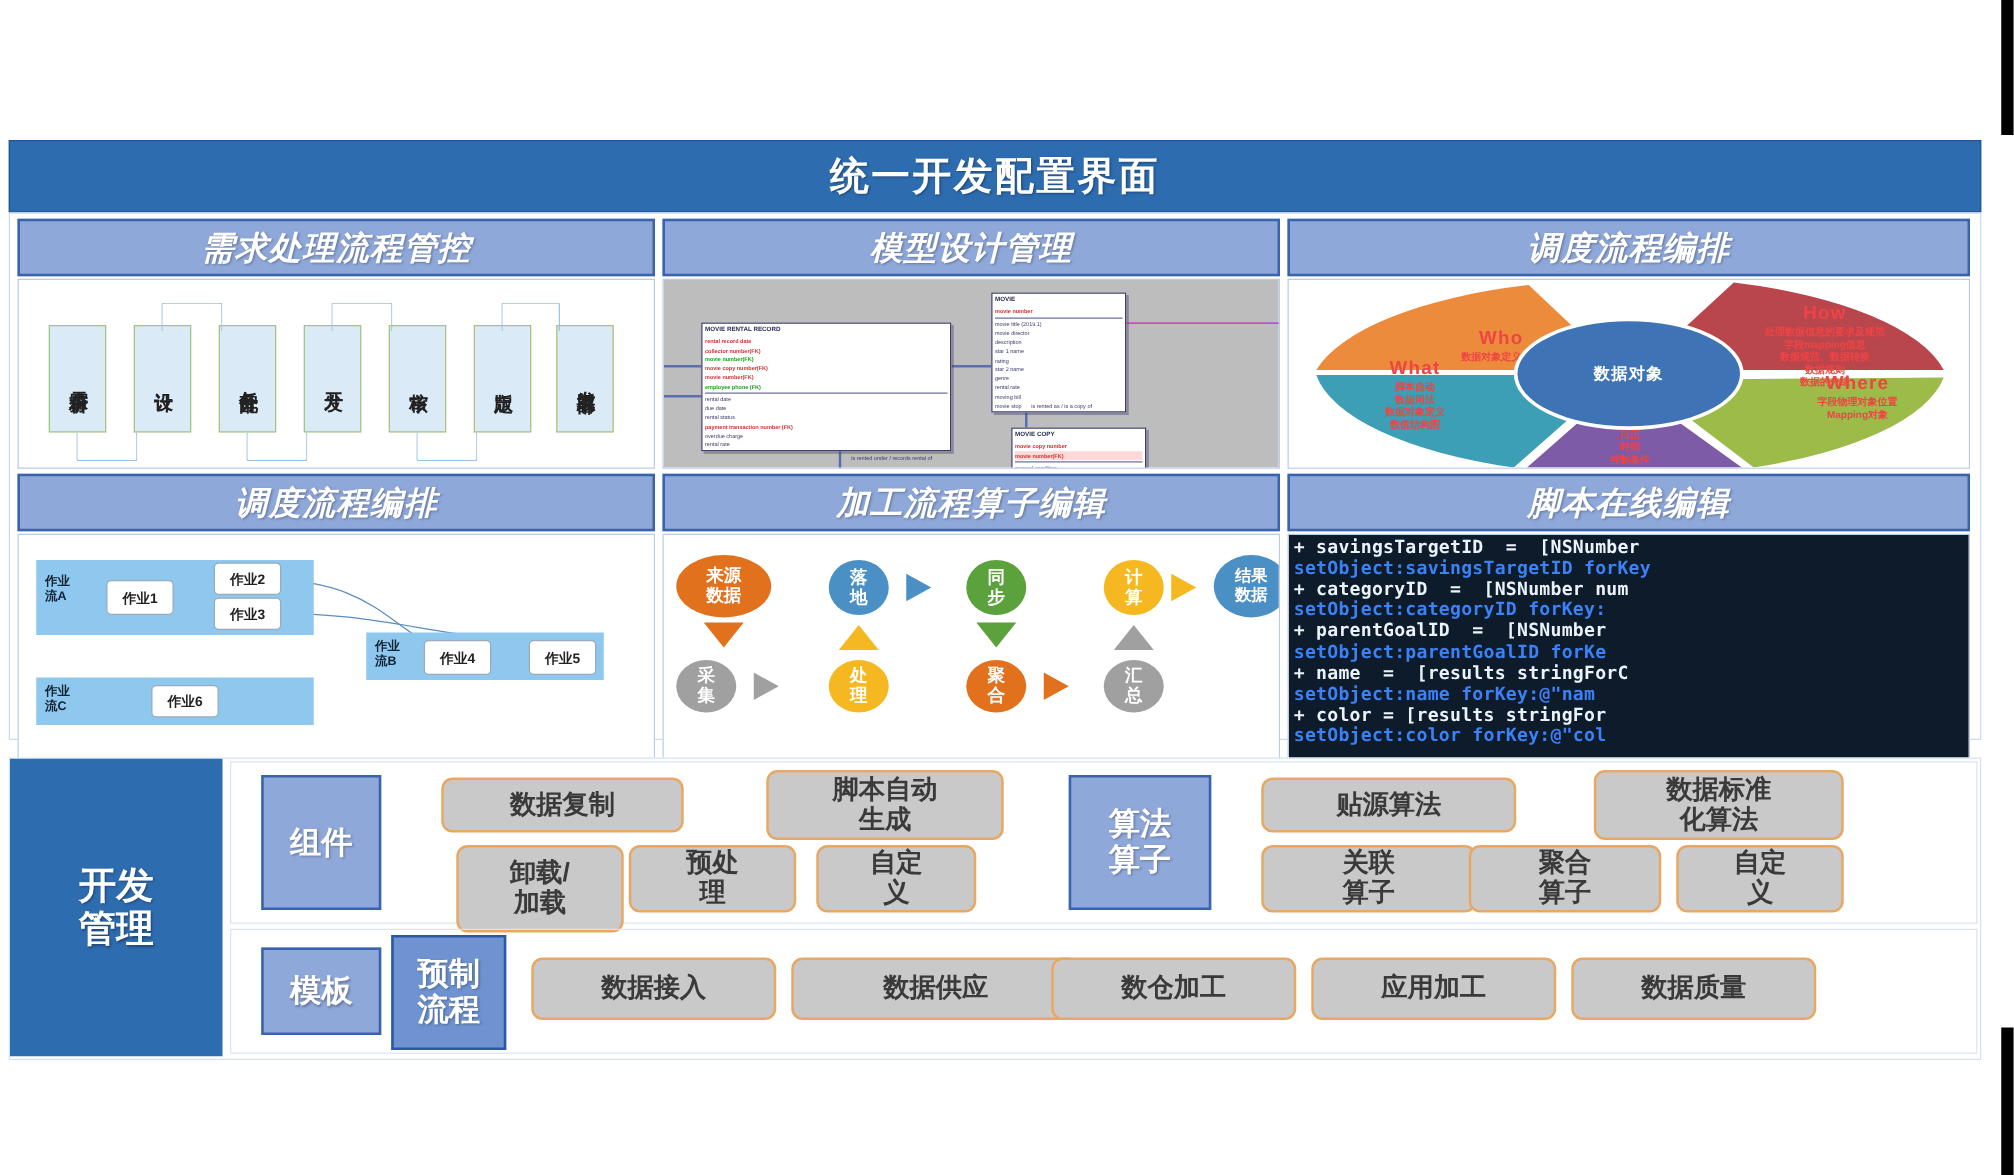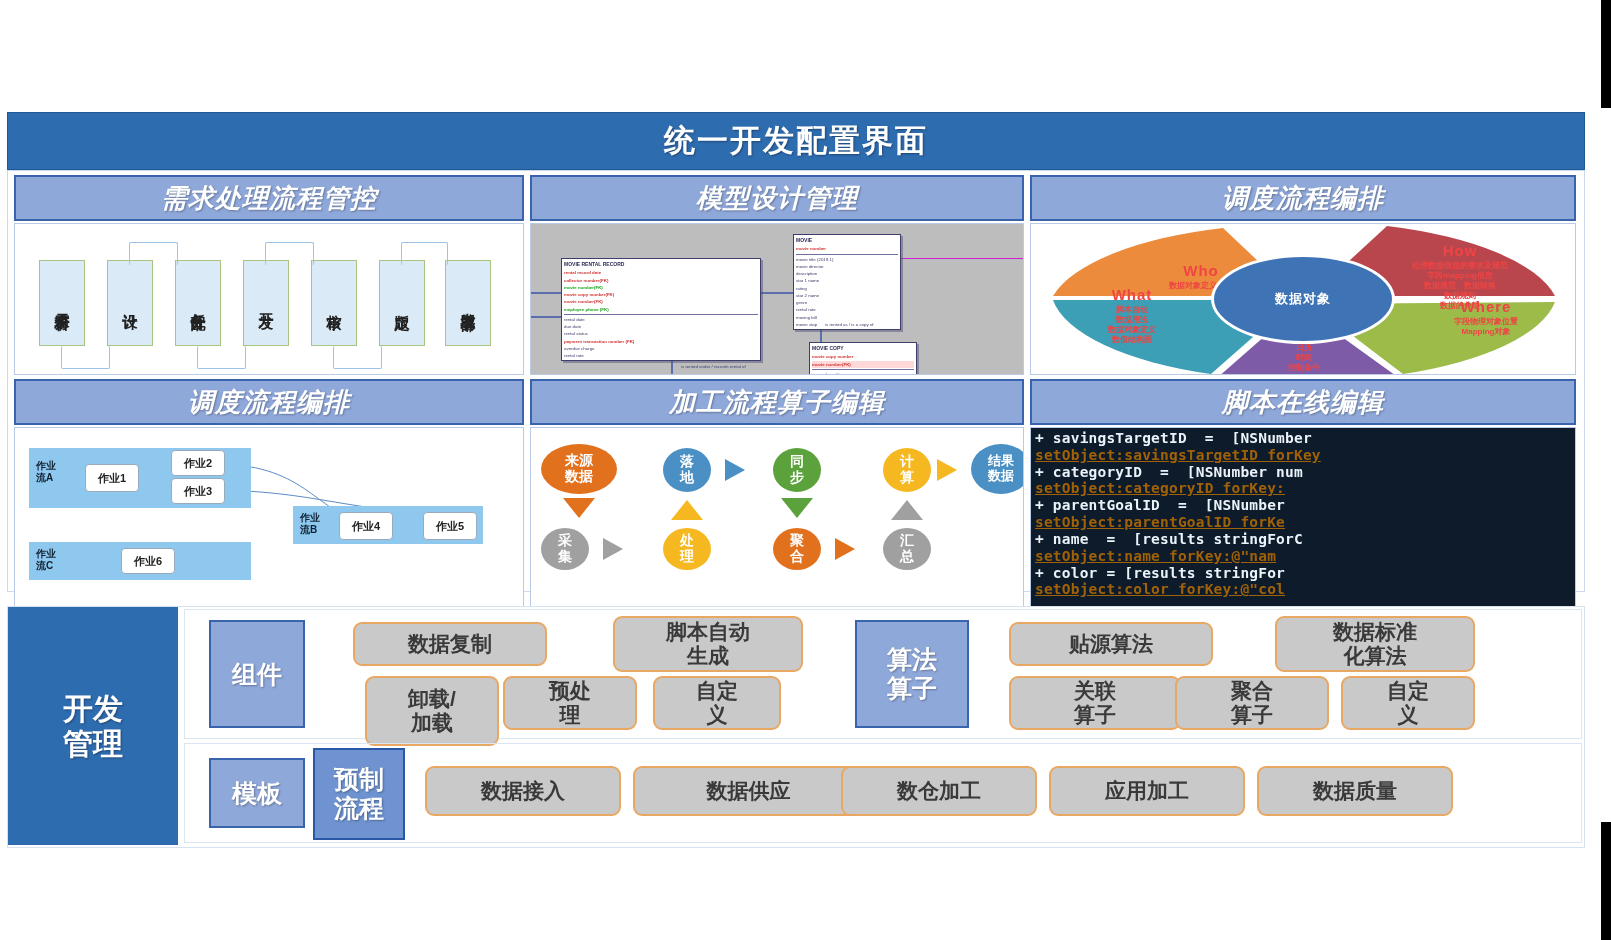--- a/index.html
+++ b/index.html
@@ -87,21 +87,21 @@
     justify-content:center;text-align:center;color:#fff;font-weight:bold;line-height:1.12;}
   .tri{position:absolute;width:0;height:0;}
   .tri.r{border-top:11px solid transparent;border-bottom:11px solid transparent;}
   .tri.d{border-left:16px solid transparent;border-right:16px solid transparent;}
   .tri.u{border-left:16px solid transparent;border-right:16px solid transparent;}
 
   
   .code{position:absolute;inset:0;background:#0D1B2A;padding:2px 4px;box-sizing:border-box;
     font-family:"DejaVu Sans Mono","Liberation Mono",monospace;font-size:14.5px;
     font-weight:bold;line-height:1.16;white-space:pre;overflow:hidden;letter-spacing:.2px;}
-  .cy{color:#a16207;text-decoration:underline;} .wh{color:#EAF2FA;}
+  .cy{color:#3b82f6;} .wh{color:#EAF2FA;}
 
   
   .low{position:absolute;left:5px;top:494px;width:1576px;height:240px;background:#fff;
     border:1px solid #d6e1f2;}
   .devmg{position:absolute;left:0;top:0;width:170px;height:238px;background:#2E6CB0;
     display:flex;align-items:center;justify-content:center;}
   .devmg span{color:#fff;font-size:30px;font-weight:bold;line-height:1.18;text-align:center;
     text-shadow:1px 1px 2px rgba(0,0,0,.35);}
 
   .lrow{position:absolute;left:176px;right:2px;border:1px solid #dbe4f3;box-sizing:border-box;}

